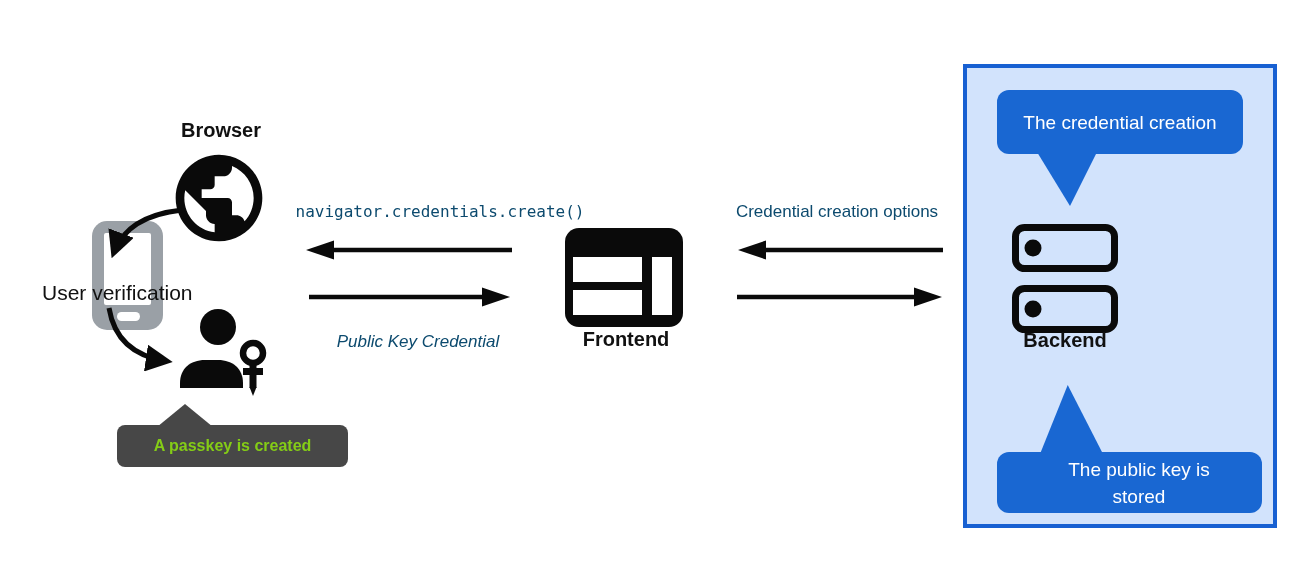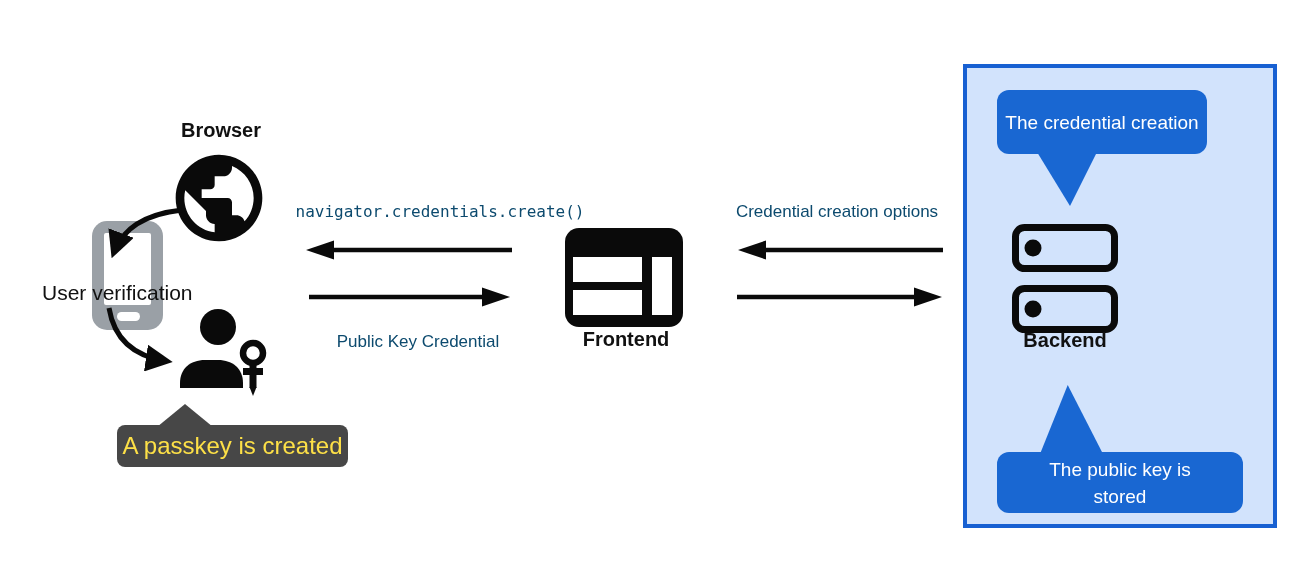--- a/index.html
+++ b/index.html
@@ -13,42 +13,42 @@
   #browser-label{left:169px;top:119px;width:104px;}
   #frontend-label{left:566px;top:328px;width:120px;}
   #backend-label{left:995px;top:329px;width:140px;}
   
   #globe-icon{left:167px;top:146px;}
   #phone-icon{left:92px;top:221px;}
   #user-verification{position:absolute;left:42px;top:281px;font-size:21px;color:#111;white-space:nowrap;}
   #person-key-icon{left:176px;top:305px;}
   
   #passkey-tooltip-tail{position:absolute;left:157px;top:404px;width:56px;height:23px;background:#474747;clip-path:polygon(50% 0,100% 100%,0 100%);}
-  #passkey-tooltip{position:absolute;left:117px;top:425px;width:231px;height:42px;background:#474747;color:#fde047;
-    border-radius:8px;font-size:24px;display:flex;align-items:center;justify-content:center;}
+  #passkey-tooltip{position:absolute;left:117px;top:425px;width:231px;height:42px;background:#474747;color:#84cc16;
+    border-radius:8px;font-size:16px;display:flex;align-items:center;justify-content:center;font-weight:bold;}
   
   .msg{position:absolute;font-size:17px;text-align:center;color:#0c4a6e;white-space:nowrap;}
   #create-call-label{left:290px;top:202px;width:300px;font-family:"DejaVu Sans Mono",monospace;font-size:16px;}
-  #pkc-label{left:318px;top:332px;width:200px;}
+  #pkc-label{left:318px;top:332px;width:200px;font-style:italic;}
   #cco-label{left:725px;top:202px;width:224px;}
   #pke-label{left:758px;top:333px;width:160px;}
   
   #frontend-icon{left:565px;top:228px;}
   
   #backend-box{position:absolute;left:963px;top:64px;width:314px;height:464px;box-sizing:border-box;
     background:#d2e3fc;border:4px solid #1760d2;}
   .bubble{position:absolute;background:#1967d2;color:#fff;border-radius:12px;display:flex;flex-direction:column;
     align-items:center;justify-content:center;font-size:19px;line-height:27px;text-align:center;}
   .bubble span{display:block;}
-  #top-bubble{left:997px;top:90px;width:210px;height:64px;}
+  #top-bubble{left:997px;top:90px;width:246px;height:64px;}
   #top-bubble-tail{position:absolute;left:1037px;top:152px;width:60px;height:54px;background:#1967d2;
     clip-path:polygon(0 0,100% 0,55% 100%);}
   #bottom-bubble-tail{position:absolute;left:1040px;top:385px;width:63px;height:69px;background:#1967d2;
     clip-path:polygon(44% 0,100% 100%,0 100%);}
-  #bottom-bubble{left:997px;top:452px;width:246px;height:61px;}
+  #bottom-bubble{left:997px;top:452px;width:246px;height:61px;padding-left:19px;}
   #server-icon{left:1012px;top:224px;}
   
   #arrows-layer{position:absolute;left:0;top:0;pointer-events:none;}
 </style>
 </head>
 <body>
 
 <div id="canvas">
 
   <div id="backend-box"></div>

